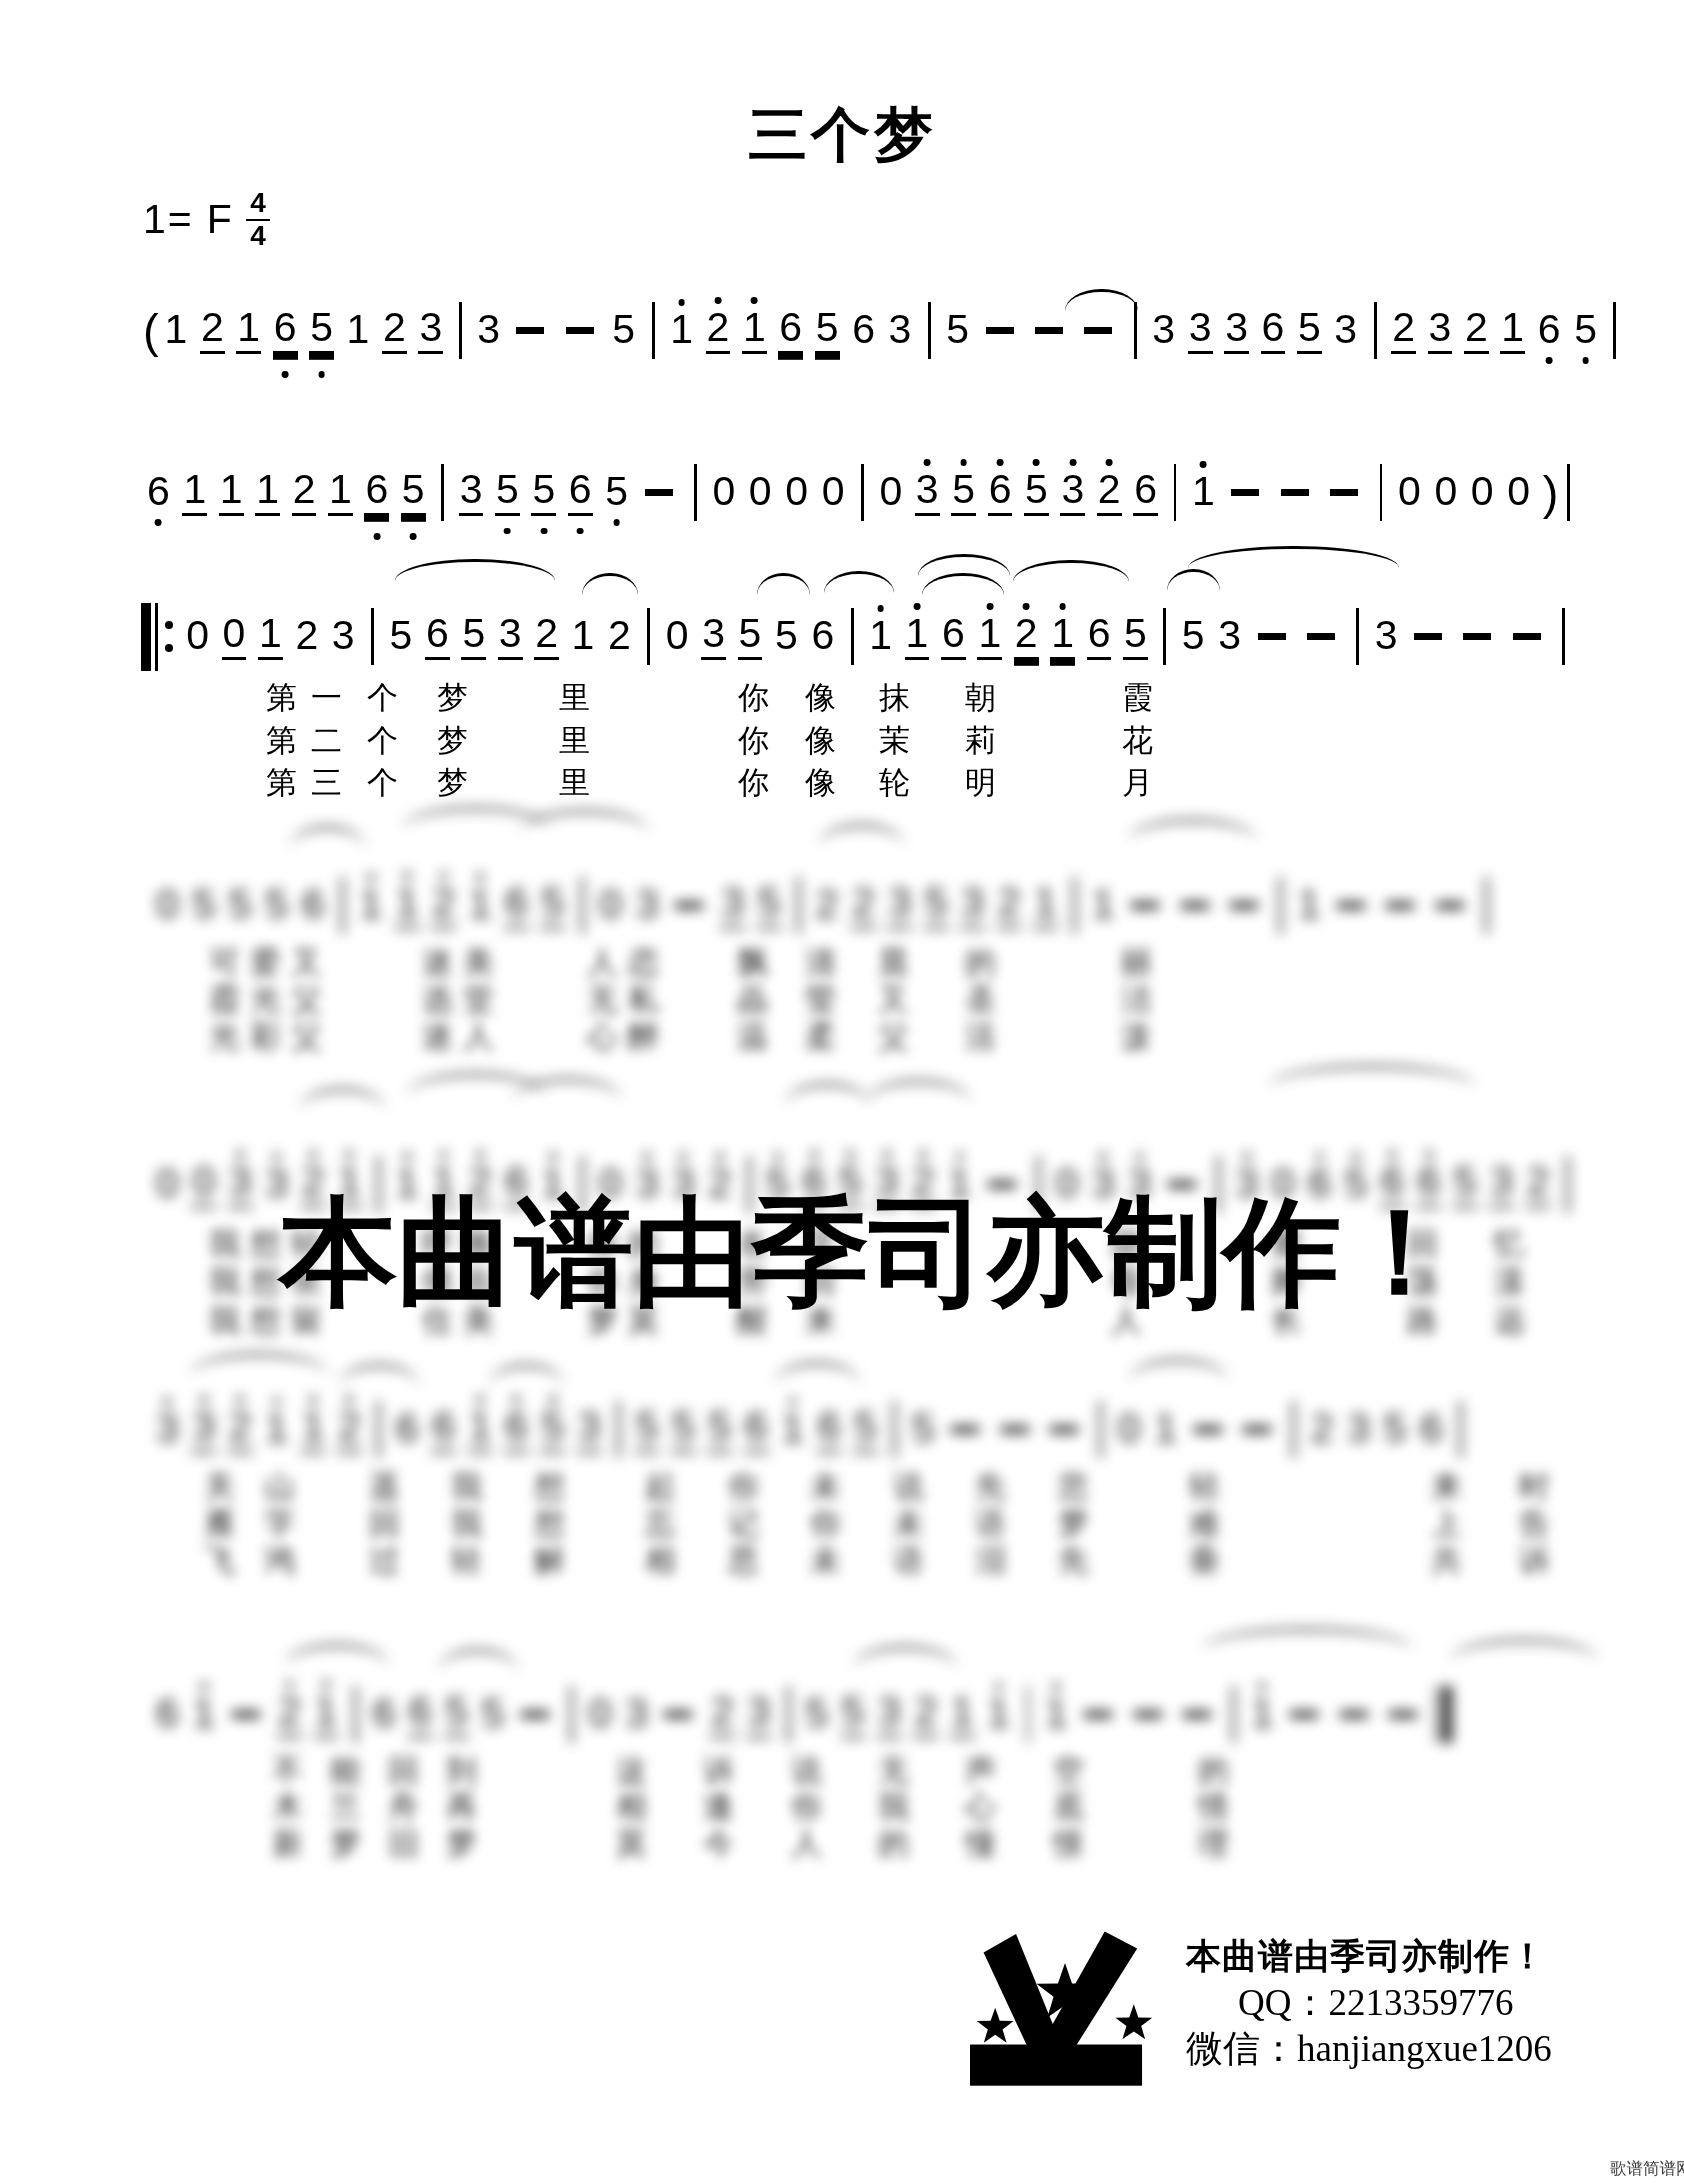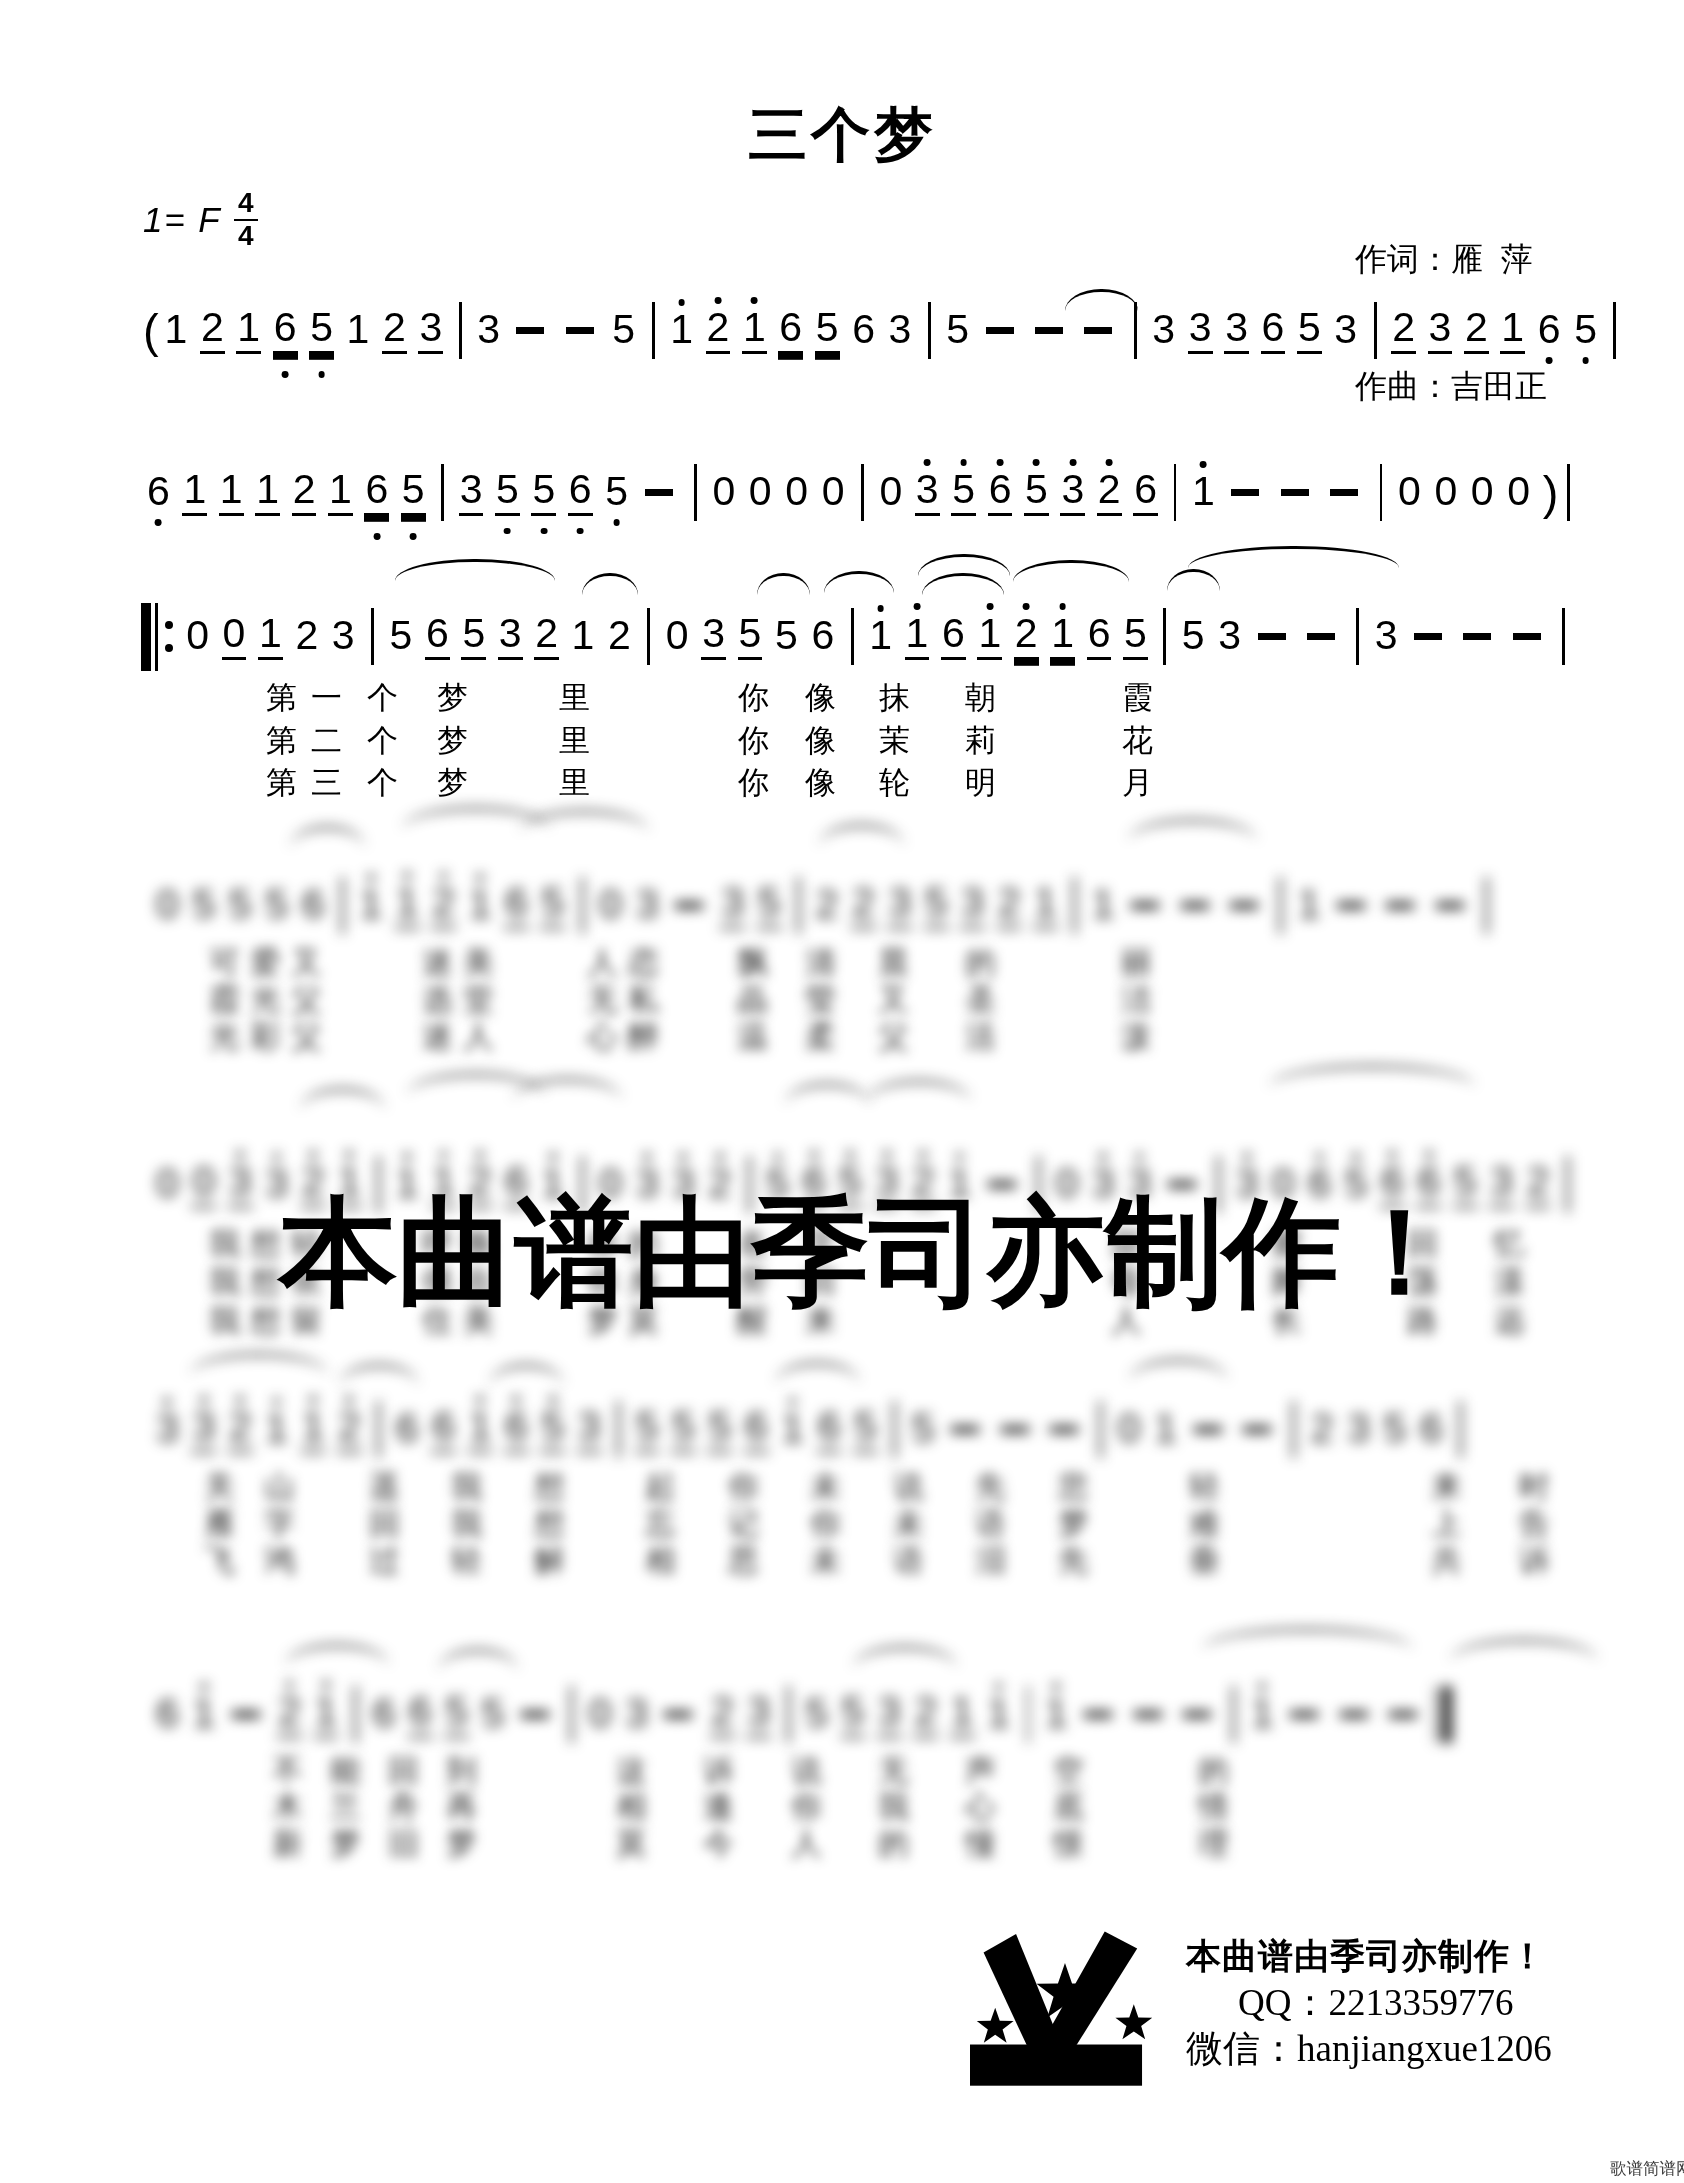--- a/index.html
+++ b/index.html
@@ -4,21 +4,21 @@
 <style>
   html,body{margin:0;padding:0;background:#888;}
   .page{position:relative;width:1685px;height:2183px;background:#ffffff;overflow:hidden;
         font-family:"Liberation Sans", sans-serif;color:#000;}
   
   .title{position:absolute;top:96px;left:0;width:100%;text-align:center;
          font-size:59px;font-weight:bold;letter-spacing:3.9px;}
   .credits{position:absolute;top:154px;right:138px;font-size:32px;line-height:1.32;
            text-align:left;white-space:pre;}
   .keysig{position:absolute;top:189px;left:143px;display:flex;align-items:center;}
-  .keysig .prefix{font-size:35px;letter-spacing:1.9px;font-style:italic;}
+  .keysig .prefix{font-size:41px;letter-spacing:1.9px;}
   .timesig{display:inline-flex;flex-direction:column;align-items:center;
            font-size:28px;font-weight:bold;line-height:1.02;margin-left:12.6px;}
   .timesig .num{border-bottom:2.9px solid #000;padding:0 3.9px 1px;}
   .timesig .den{padding-top:1px;}
   
   .nline{position:absolute;display:flex;align-items:center;height:73px;white-space:nowrap;}
   .tok{position:relative;display:inline-block;font-size:41px;line-height:1;margin-right:11.6px;}
   .tok .g{display:inline-block;padding:0 1px 2.9px;}
   .tok.u1 .g{border-bottom:3.4px solid currentColor;}
   .tok.u2 .g{border-bottom:3.4px solid currentColor;box-shadow:0 5.8px 0 0 currentColor;}
@@ -61,24 +61,20 @@
   .sitecredit{position:absolute;left:1610px;top:2158px;font-size:16.5px;white-space:nowrap;}
   .sitecredit .sname{color:#3b3b3b;filter:blur(0.6px);}
 </style>
 </head>
 <body>
 
 <div class="page">
 
   <div class="title">三个梦</div>
 
-  <div class="credits">
-    <div>作词：雁  萍</div>
-    <div>作曲：吉田正</div>
-  </div>
 
   <div class="keysig">
     <span class="prefix">1= F</span>
     <span class="timesig">
       <span class="num">4</span>
       <span class="den">4</span>
     </span>
   </div>
 
   <div id="score">

